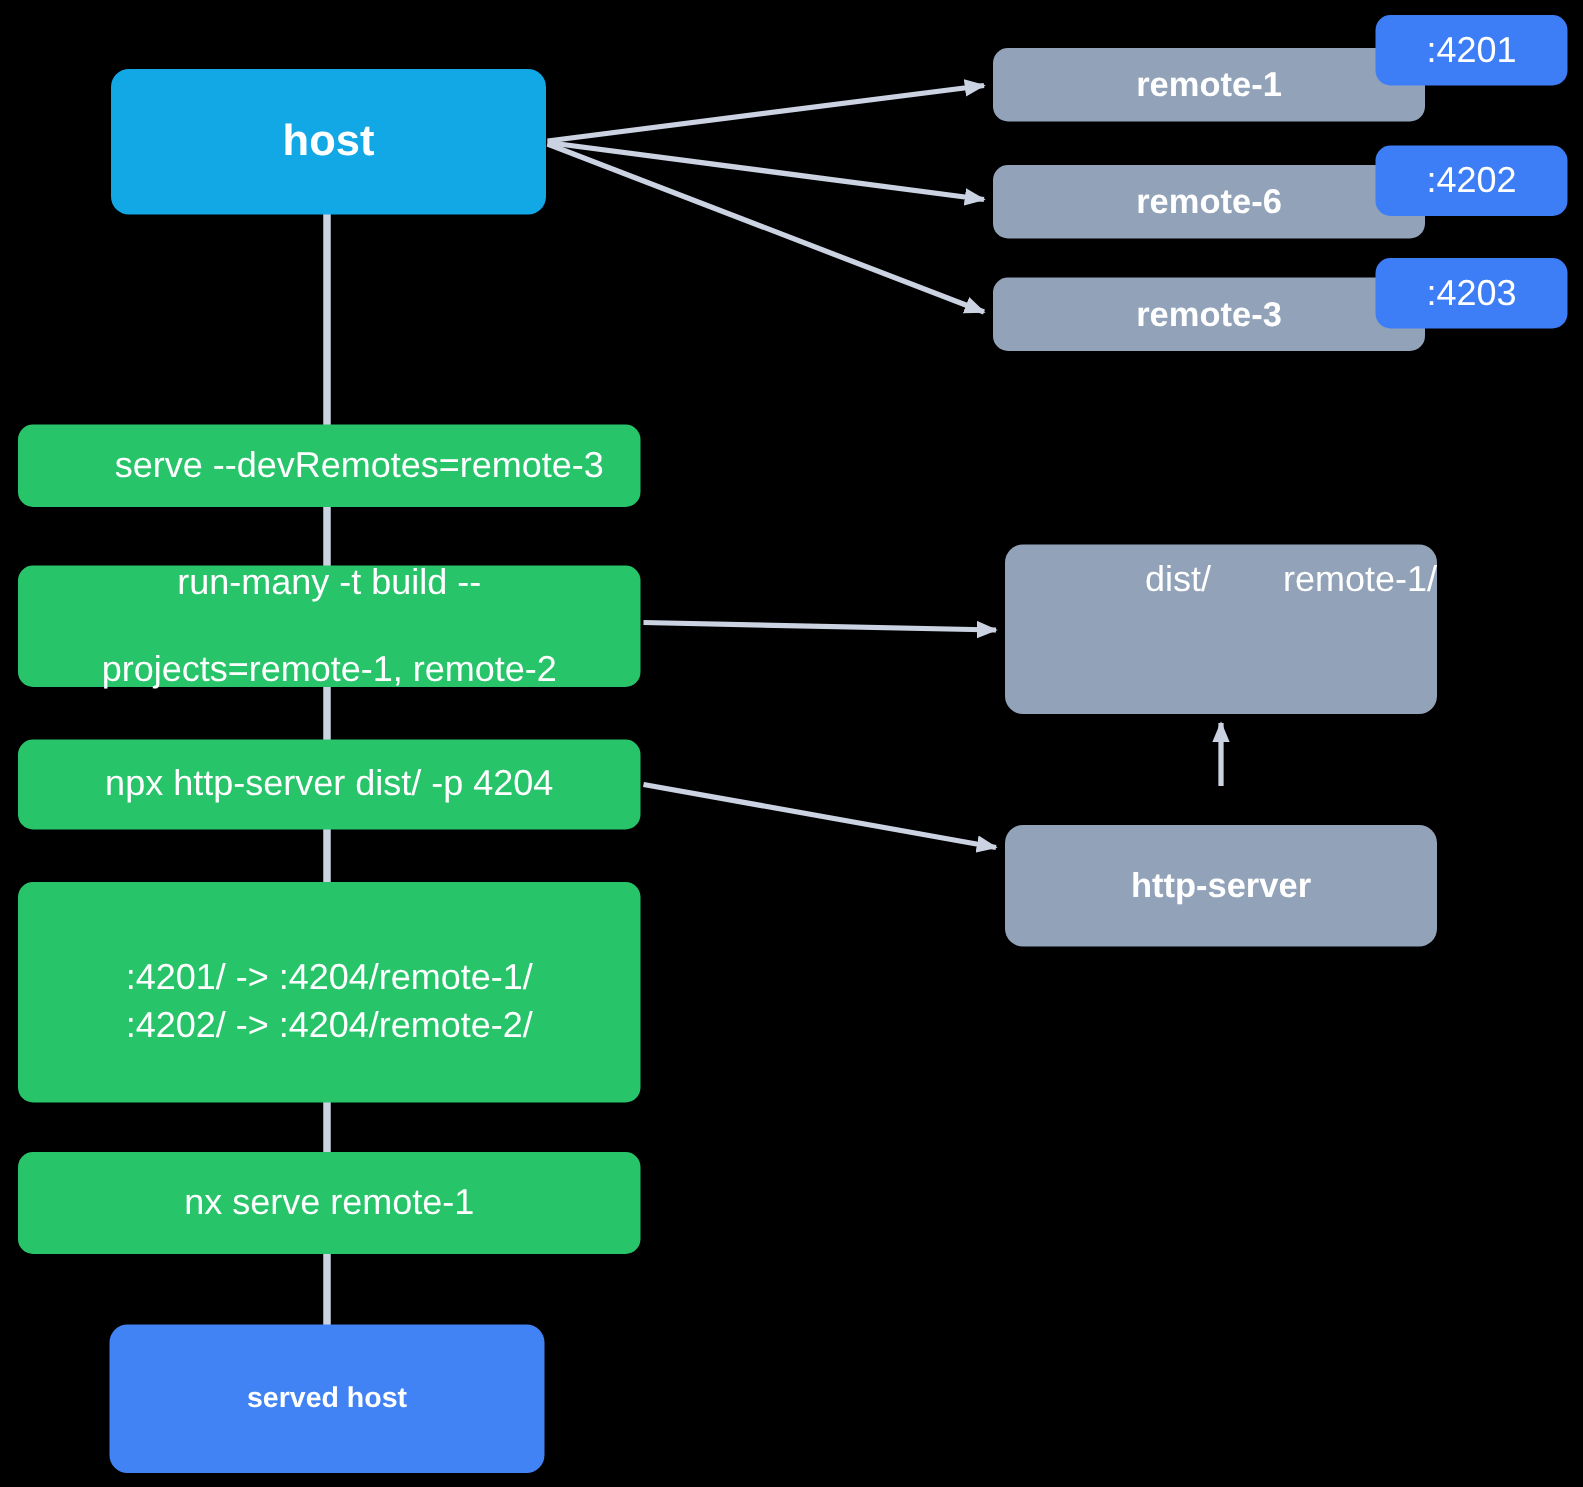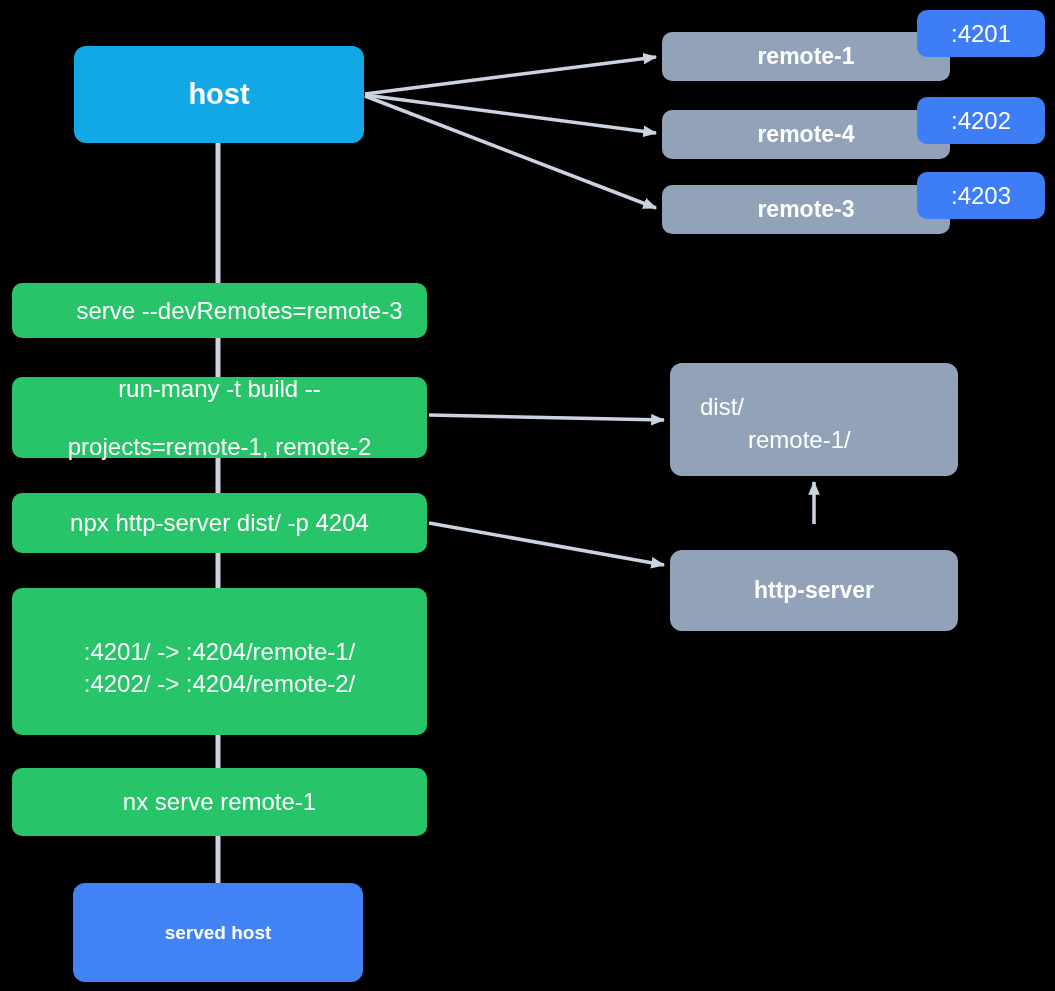--- a/index.html
+++ b/index.html
@@ -72,22 +72,22 @@
     z-index: 3;
     display: flex; align-items: center; justify-content: center;
     font-size: 24px;
   }
   .badge.b1 { top: 10px; }
   .badge.b2 { top: 97px; }
   .badge.b3 { top: 172px; }
   .node.dist {
     left: 670px; top: 363px; width: 288px; height: 113px;
     background: var(--remote-fill); border-radius: 12px;
-    align-items: flex-start; justify-content: center;
-    flex-direction: column;
+    align-items: flex-start; justify-content: flex-end;
+    flex-direction: row;
     text-align: left;
     padding: 7px 0 0 30px;
     font-size: 24px; line-height: 33px;
   }
   .dist .indent { padding-left: 48px; }
   .node.http-server {
     left: 670px; top: 526px; width: 288px; height: 81px;
     background: var(--remote-fill); border-radius: 12px;
     font-weight: bold; font-size: 23px; margin-top: 24px;
   }
@@ -117,21 +117,21 @@
   </div>
 
   <div class="node remote r1">
     <span>remote-1</span>
   </div>
   <div class="badge b1">
     <span>:4201</span>
   </div>
 
   <div class="node remote r2">
-    <span>remote-4</span>
+    <span>remote-6</span>
   </div>
   <div class="badge b2">
     <span>:4202</span>
   </div>
 
   <div class="node remote r3">
     <span>remote-3</span>
   </div>
   <div class="badge b3">
     <span>:4203</span>

